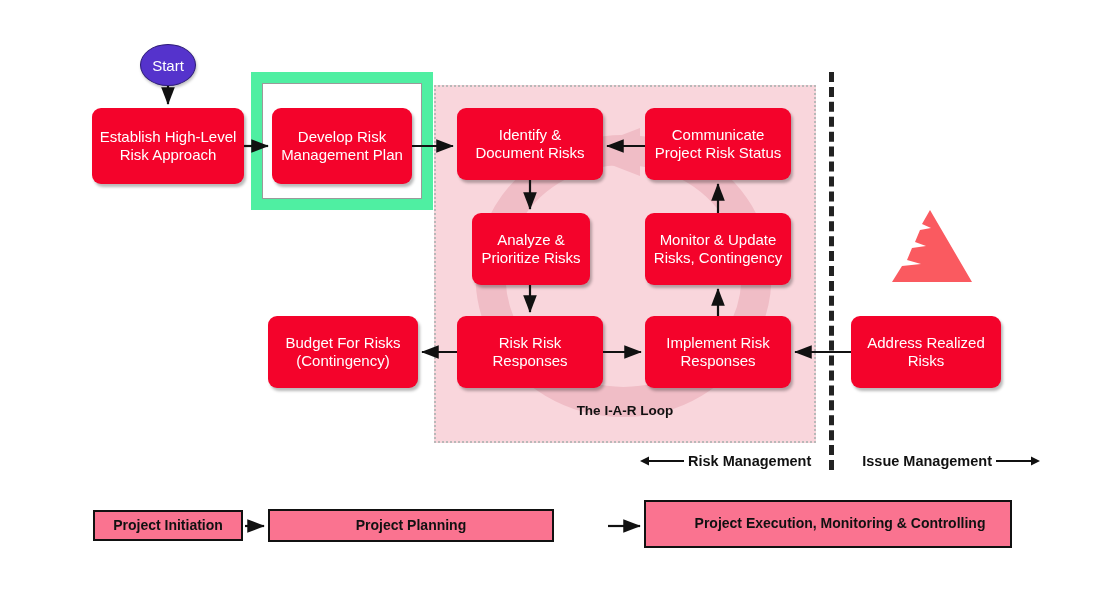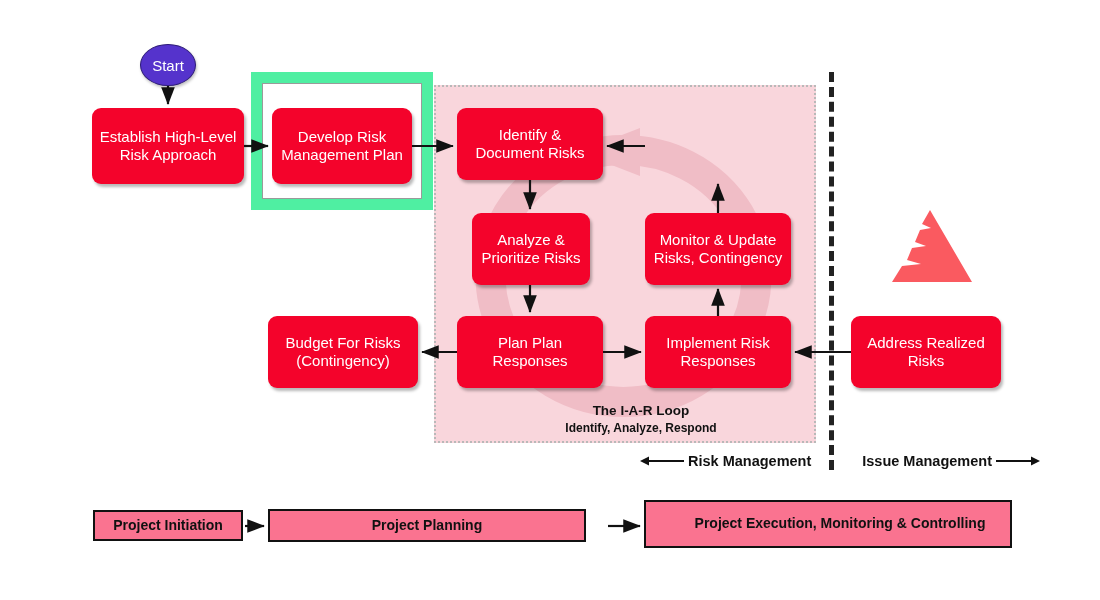--- a/index.html
+++ b/index.html
@@ -80,41 +80,41 @@
     border-left:5px dashed #222222;
     z-index:5;
   }
 
   
   .mountain{left:884px;top:208px;width:90px;height:80px;z-index:6;}
 
   
   .loop-caption{
     left:434px;top:402px;width:382px;
-    text-align:center;z-index:7;color:#111111;margin-left:16px;
+    text-align:center;z-index:7;color:#111111;
   }
   .loop-caption .l1{font-size:13.5px;font-weight:bold;line-height:1.35;}
   .loop-caption .l2{font-size:12px;font-weight:bold;line-height:1.35;}
 
   
   .mgmt-row{left:640px;top:448px;width:400px;height:26px;z-index:7;
     display:flex;align-items:center;color:#111111;font-size:14.5px;font-weight:bold;}
   .mgmt-left{display:flex;align-items:center;gap:4px;}
   .mgmt-right{display:flex;align-items:center;gap:4px;margin-left:auto;text-align:right;}
   .mgmt-label{white-space:nowrap;}
 
   
   .phase{
     background:#FA7390;border:2px solid #111111;
     display:flex;align-items:center;justify-content:center;text-align:center;
     font-size:14px;font-weight:bold;color:#111111;line-height:1.25;
     z-index:6;
   }
   .p-init{left:93px;top:510px;width:150px;height:31px;text-align:center;}
-  .p-plan{left:268px;top:509px;width:318px;height:33px;}
+  .p-plan{left:268px;top:509px;width:286px;height:33px;}
   .p-exec{left:644px;top:500px;width:368px;height:48px;padding-left:24px;}
 
   svg{display:block;overflow:visible;}
 </style>
 </head>
 <body>
 
 <div id="stage">
 
   <div class="abs iar-panel"></div>
@@ -187,48 +187,50 @@
   </div>
 
   <div class="abs node n-develop">
     <span>Develop Risk Management Plan</span>
   </div>
 
   <div class="abs node n-identify">
     <span>Identify &amp; Document Risks</span>
   </div>
 
+  <div class="abs node n-communicate">
+    <span>Communicate Project Risk Status</span>
+  </div>
 
   <div class="abs node n-analyze">
     <span>Analyze &amp; Prioritize Risks</span>
   </div>
 
   <div class="abs node n-monitor">
     <span>Monitor &amp; Update Risks, Contingency</span>
   </div>
 
   <div class="abs node n-plan">
-    <span>Plan Plan Responses</span>
+    <span>Risk Risk Responses</span>
   </div>
 
   <div class="abs node n-implement">
     <span>Implement Risk Responses</span>
   </div>
 
   <div class="abs node n-budget">
     <span>Budget For Risks (Contingency)</span>
   </div>
 
   <div class="abs node n-address">
     <span>Address Realized Risks</span>
   </div>
 
   <div class="abs loop-caption">
     <div class="l1">The I-A-R Loop</div>
-    <div class="l2">Identify, Analyze, Respond</div>
   </div>
 
   <div class="abs mgmt-row">
     <div class="mgmt-left">
       <span>
         <svg width="44" height="12" viewBox="0 0 44 12">
           <g stroke="#111111" stroke-width="2" fill="none">
             <line x1="8" y1="6" x2="44" y2="6"></line>
             <polygon points="0,6 9,1.6 9,10.4" fill="#111111" stroke="none"></polygon>
           </g>

